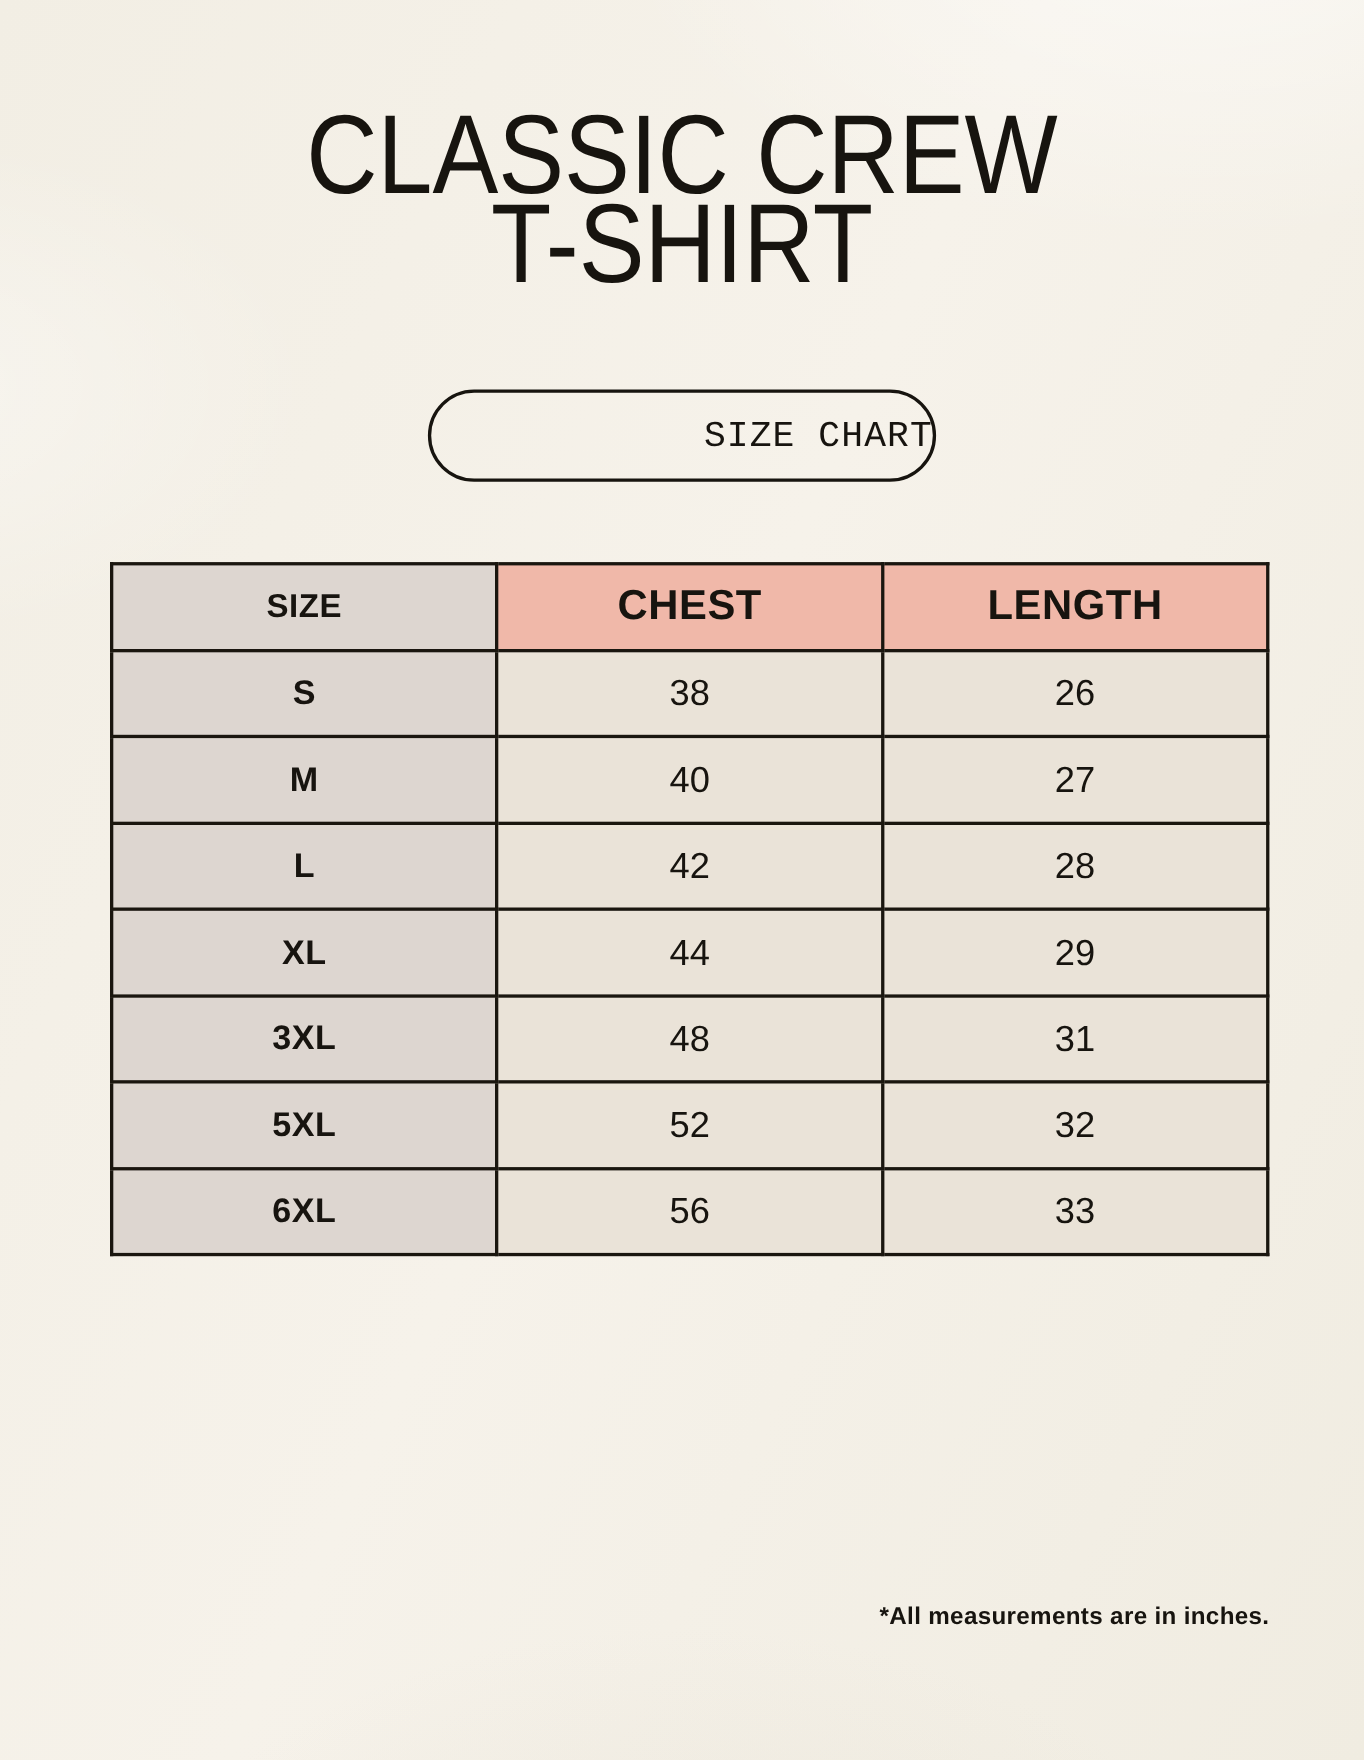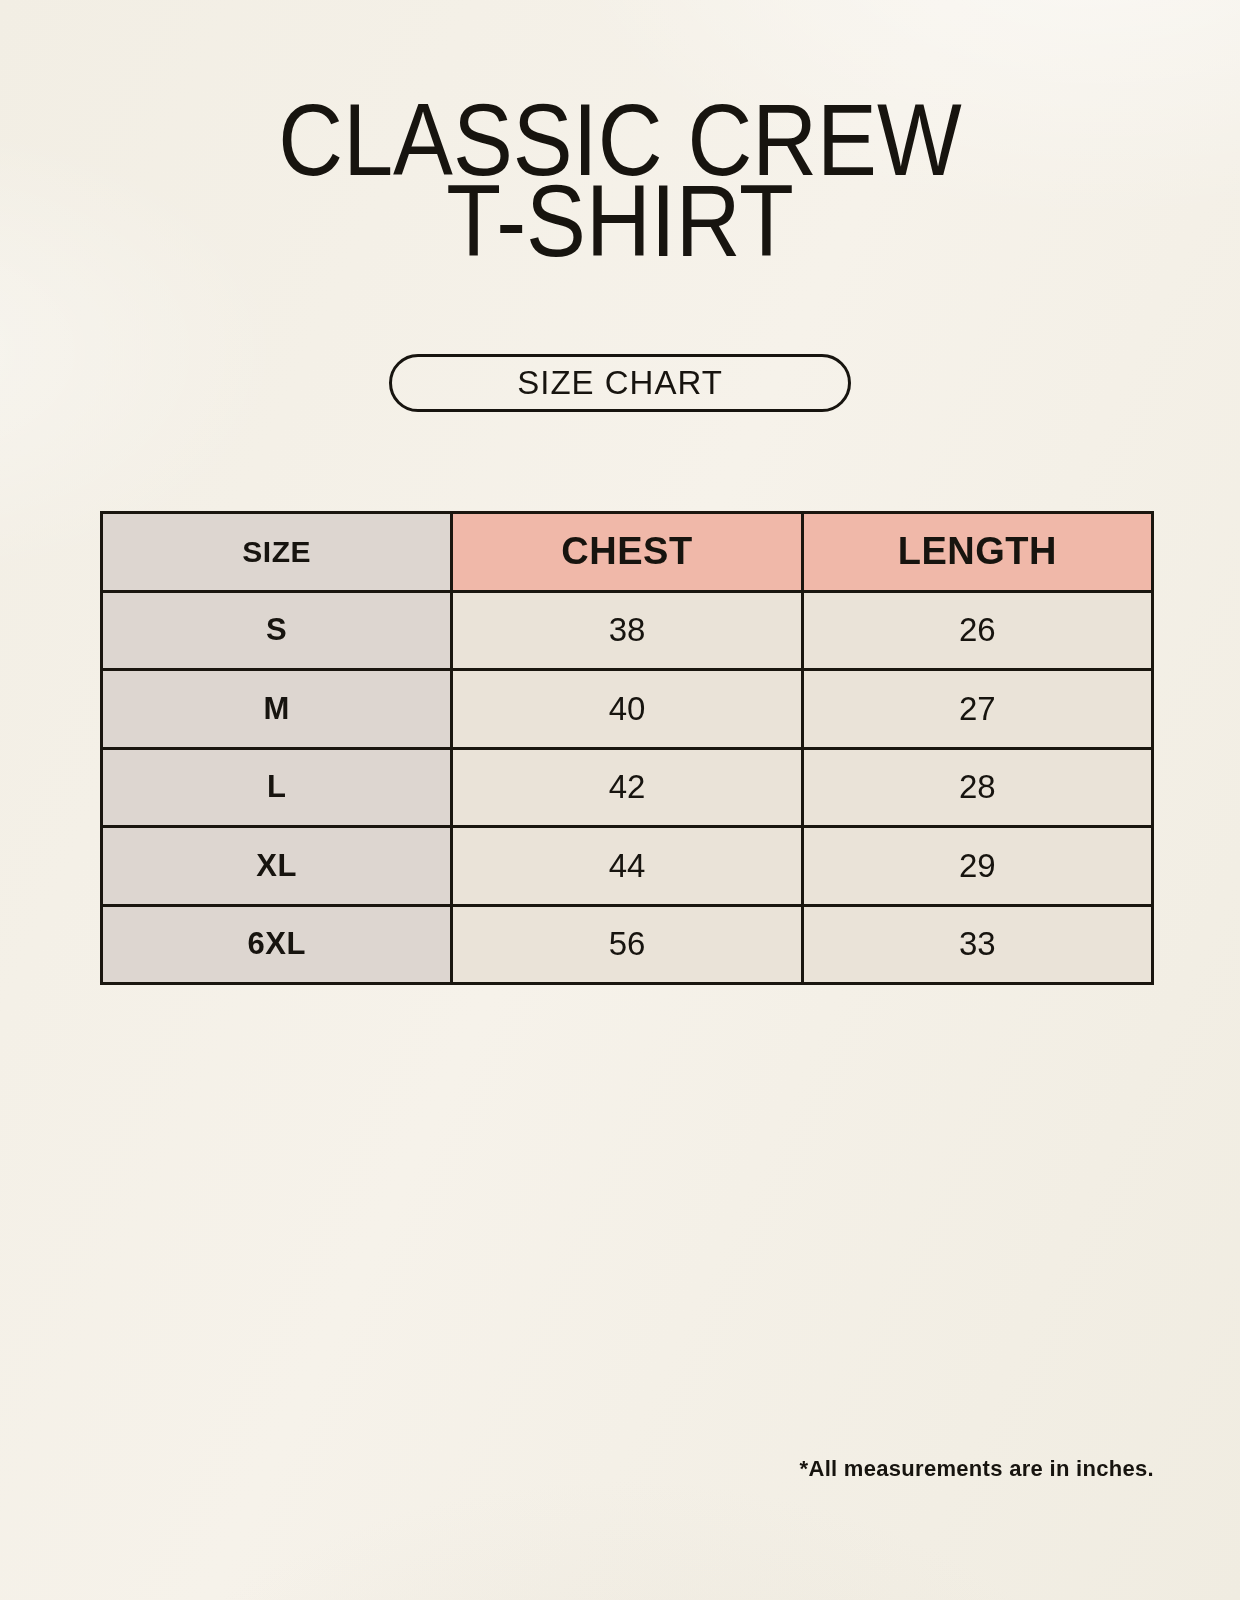--- a/index.html
+++ b/index.html
@@ -28,30 +28,30 @@
     transform:scaleX(0.88);
     transform-origin:50% 0;
     white-space:pre;
   }
   .title span { display:block; }
 
   .badge {
     position:absolute;
     top:354px; left:50%;
     transform:translateX(-50%);
-    width:462px; height:58px;
+    width:462px; height:84px;
     border:3px solid #17140f;
     border-radius:45px;
     background:transparent;
-    display:flex; align-items:center; justify-content:center;
+    display:flex; align-items:center; justify-content:flex-end;
     font-size:33px;
     font-weight:500;
     letter-spacing:1px;
     color:#17140f;
-    font-family:Liberation Sans, sans-serif;
+    font-family:Liberation Mono, monospace;
     cursor:pointer;
   }
 
   table.size-chart {
     position:absolute;
     left:100px; top:511px;
     width:1054px;
     border-collapse:collapse;
     table-layout:fixed;
     padding-left:47px;
@@ -108,20 +108,30 @@
       <td class="cell-size">L</td>
       <td class="cell-val">42</td>
       <td class="cell-val">28</td>
     </tr>
     <tr>
       <td class="cell-size">XL</td>
       <td class="cell-val">44</td>
       <td class="cell-val">29</td>
     </tr>
     <tr>
+      <td class="cell-size">3XL</td>
+      <td class="cell-val">48</td>
+      <td class="cell-val">31</td>
+    </tr>
+    <tr>
+      <td class="cell-size">5XL</td>
+      <td class="cell-val">52</td>
+      <td class="cell-val">32</td>
+    </tr>
+    <tr>
       <td class="cell-size">6XL</td>
       <td class="cell-val">56</td>
       <td class="cell-val">33</td>
     </tr>
   </tbody>
 </table>
 
 <div class="footnote">*All measurements are in inches.</div>
 
 </body></html>

